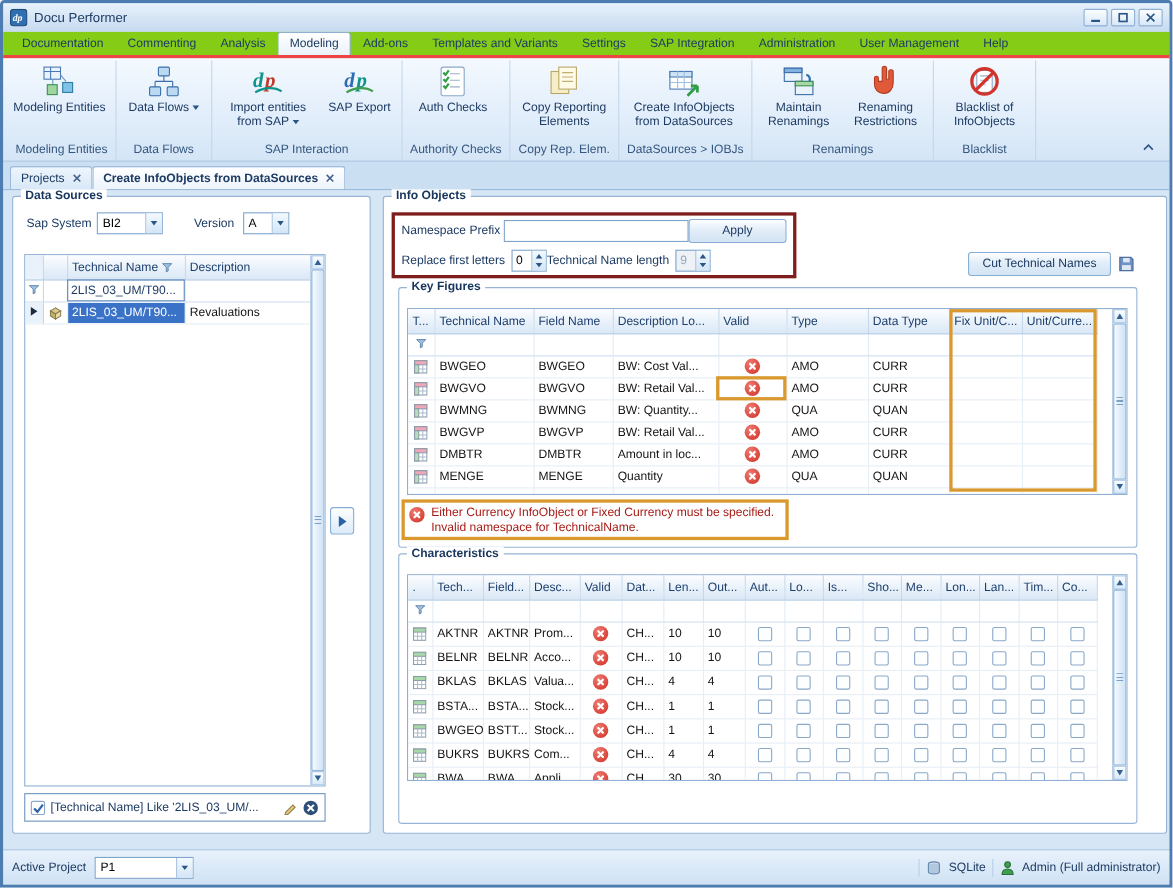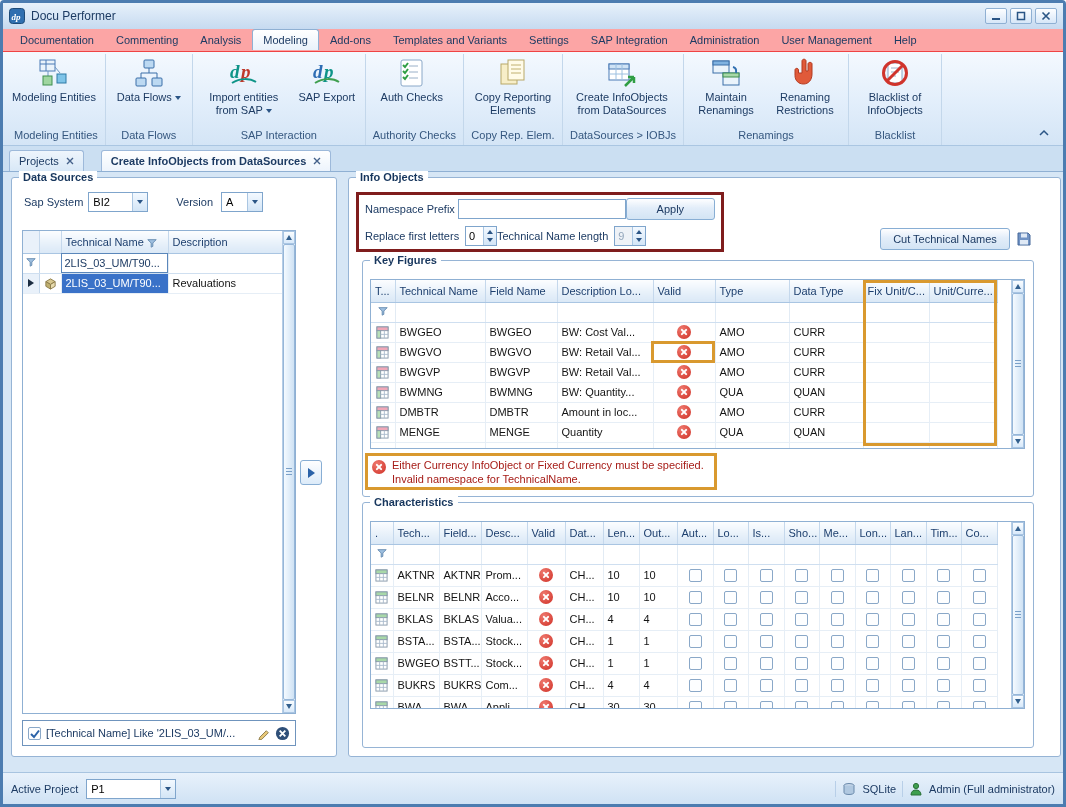--- a/index.html
+++ b/index.html
@@ -5,35 +5,35 @@
   *{box-sizing:border-box;margin:0;padding:0}
   html,body{width:1066px;height:807px;overflow:hidden;background:#fff}
   body{font-family:"Liberation Sans",sans-serif;font-size:11px;color:#1d3b63;position:relative}
   .window{position:absolute;inset:0;border:3px solid #4c7cb0;border-radius:4px 4px 0 0;display:flex;flex-direction:column;background:#d6e6f5}
   
   .titlebar{flex:0 0 26px;background:linear-gradient(#e7f1fb,#c6daf0);display:flex;align-items:center;padding:0 6px;gap:6px}
   .title-text{font-size:12px;color:#1d3b63}
   .win-controls{margin-left:auto;display:flex;gap:3px}
   .win-btn{width:22px;height:16px;border:1px solid #8fb0d3;border-radius:2px;background:linear-gradient(#fdfeff,#d7e7f8);display:flex;align-items:center;justify-content:center}
   
-  .menubar{flex:0 0 23px;background:#fca5a5;display:flex;align-items:flex-start;padding:0 6px;border-bottom:1px solid #ef4444}
+  .menubar{flex:0 0 23px;background:#84cc16;display:flex;align-items:center;padding:0 6px;border-bottom:3px solid #ef4444}
   .menu-tab{font-size:11px;color:#1d3b63;padding:4px 10px;border:1px solid transparent;border-bottom:none;border-radius:3px 3px 0 0;white-space:nowrap;cursor:default}
   .menu-tab.active{background:linear-gradient(#ffffff,#e9f2fb);border-color:#8fb0d3}
   
   .ribbon{flex:0 0 94px;background:linear-gradient(#f4f9fe,#e2eefb 55%,#d4e5f6);border-bottom:1px solid #aac6e2;display:flex;padding:2px 4px 0;position:relative}
   .rgroup{display:flex;flex-direction:column;border-right:1px solid #c3d7eb;padding:0 3px}
   .rbtns{flex:1;display:flex;align-items:flex-start}
   .rbtn{display:flex;flex-direction:column;align-items:center;padding:2px 2px 0;border-radius:3px}
   .ricon{width:34px;height:34px;display:flex;align-items:center;justify-content:center}
   .rlabel-box{font-size:11px;color:#1d3b63;text-align:center;line-height:13px;margin-top:1px}
   .rcaption{font-size:11px;color:#35577f;text-align:center;padding:3px 4px 4px;white-space:nowrap}
   .dda{display:inline-block;width:0;height:0;border-left:3px solid transparent;border-right:3px solid transparent;border-top:4px solid #2b5586;margin-left:3px;vertical-align:middle}
   .ribbon-collapse{position:absolute;right:10px;bottom:5px;width:18px;height:15px;border:1px solid transparent;display:flex;align-items:center;justify-content:center}
   
-  .tabbar{flex:0 0 26px;background:#cbdff2;display:flex;align-items:flex-end;padding:3px 6px 0;gap:17px;border-bottom:1px solid #8fb0d3}
+  .tabbar{flex:0 0 26px;background:#cbdff2;display:flex;align-items:flex-end;padding:3px 6px 0;gap:0;border-bottom:1px solid #8fb0d3}
   .doc-tab{display:flex;align-items:center;gap:7px;font-size:11px;color:#1d3b63;background:linear-gradient(#eef5fc,#d8e8f7);border:1px solid #9db9da;border-bottom:none;border-radius:3px 3px 0 0;padding:4px 9px;white-space:nowrap}
   .doc-tab.active{background:linear-gradient(#ffffff,#edf4fc);font-weight:bold}
   
   .content{flex:1;position:relative;background:#d6e6f5}
   .fieldset{position:absolute;background:#fff;border:1px solid #96b4d5;border-radius:3px}
   .legend{position:absolute;top:-7px;left:7px;background:#fff;padding:0 4px;font-size:11px;font-weight:bold;color:#17365d;line-height:13px;z-index:3;white-space:nowrap}
   .flabel{font-size:11px;color:#1d3b63;white-space:nowrap}
   
   .txt{border:1px solid #7fa5cc;background:#fff;height:20px;font-size:11px;padding:0 3px;font-family:inherit;color:#000}
   .btn{height:22px;border:1px solid #88aed4;border-radius:3px;background:linear-gradient(#fefeff,#e2edf9 45%,#d3e4f4);font-size:11px;color:#1d3b63;display:inline-flex;align-items:center;justify-content:center;padding:0 8px;white-space:nowrap}
@@ -587,39 +587,39 @@
               <td class="gc ctr"><span class="xicon"></span></td>
               <td class="gc">AMO</td>
               <td class="gc">CURR</td>
               <td class="gc"></td>
               <td class="gc"></td>
             </tr>
             <tr class="gr">
               <td class="gc ctr"><svg width="13" height="13" class="cicon">
                       <use href="#i-kfrow"></use>
                     </svg></td>
+              <td class="gc">BWMNG</td>
+              <td class="gc">BWMNG</td>
+              <td class="gc">BW: Quantity...</td>
+              <td class="gc ctr"><span class="xicon"></span></td>
+              <td class="gc">QUA</td>
+              <td class="gc">QUAN</td>
+              <td class="gc"></td>
+              <td class="gc"></td>
+            </tr>
+            <tr class="gr">
+              <td class="gc ctr"><svg width="13" height="13" class="cicon">
+                      <use href="#i-kfrow"></use>
+                    </svg></td>
               <td class="gc">BWGVP</td>
               <td class="gc">BWGVP</td>
               <td class="gc">BW: Retail Val...</td>
               <td class="gc ctr"><span class="xicon"></span></td>
               <td class="gc">AMO</td>
               <td class="gc">CURR</td>
-              <td class="gc"></td>
-              <td class="gc"></td>
-            </tr>
-            <tr class="gr">
-              <td class="gc ctr"><svg width="13" height="13" class="cicon">
-                      <use href="#i-kfrow"></use>
-                    </svg></td>
-              <td class="gc">BWMNG</td>
-              <td class="gc">BWMNG</td>
-              <td class="gc">BW: Quantity...</td>
-              <td class="gc ctr"><span class="xicon"></span></td>
-              <td class="gc">QUA</td>
-              <td class="gc">QUAN</td>
               <td class="gc"></td>
               <td class="gc"></td>
             </tr>
             <tr class="gr">
               <td class="gc ctr"><svg width="13" height="13" class="cicon">
                       <use href="#i-kfrow"></use>
                     </svg></td>
               <td class="gc">DMBTR</td>
               <td class="gc">DMBTR</td>
               <td class="gc">Amount in loc...</td>

